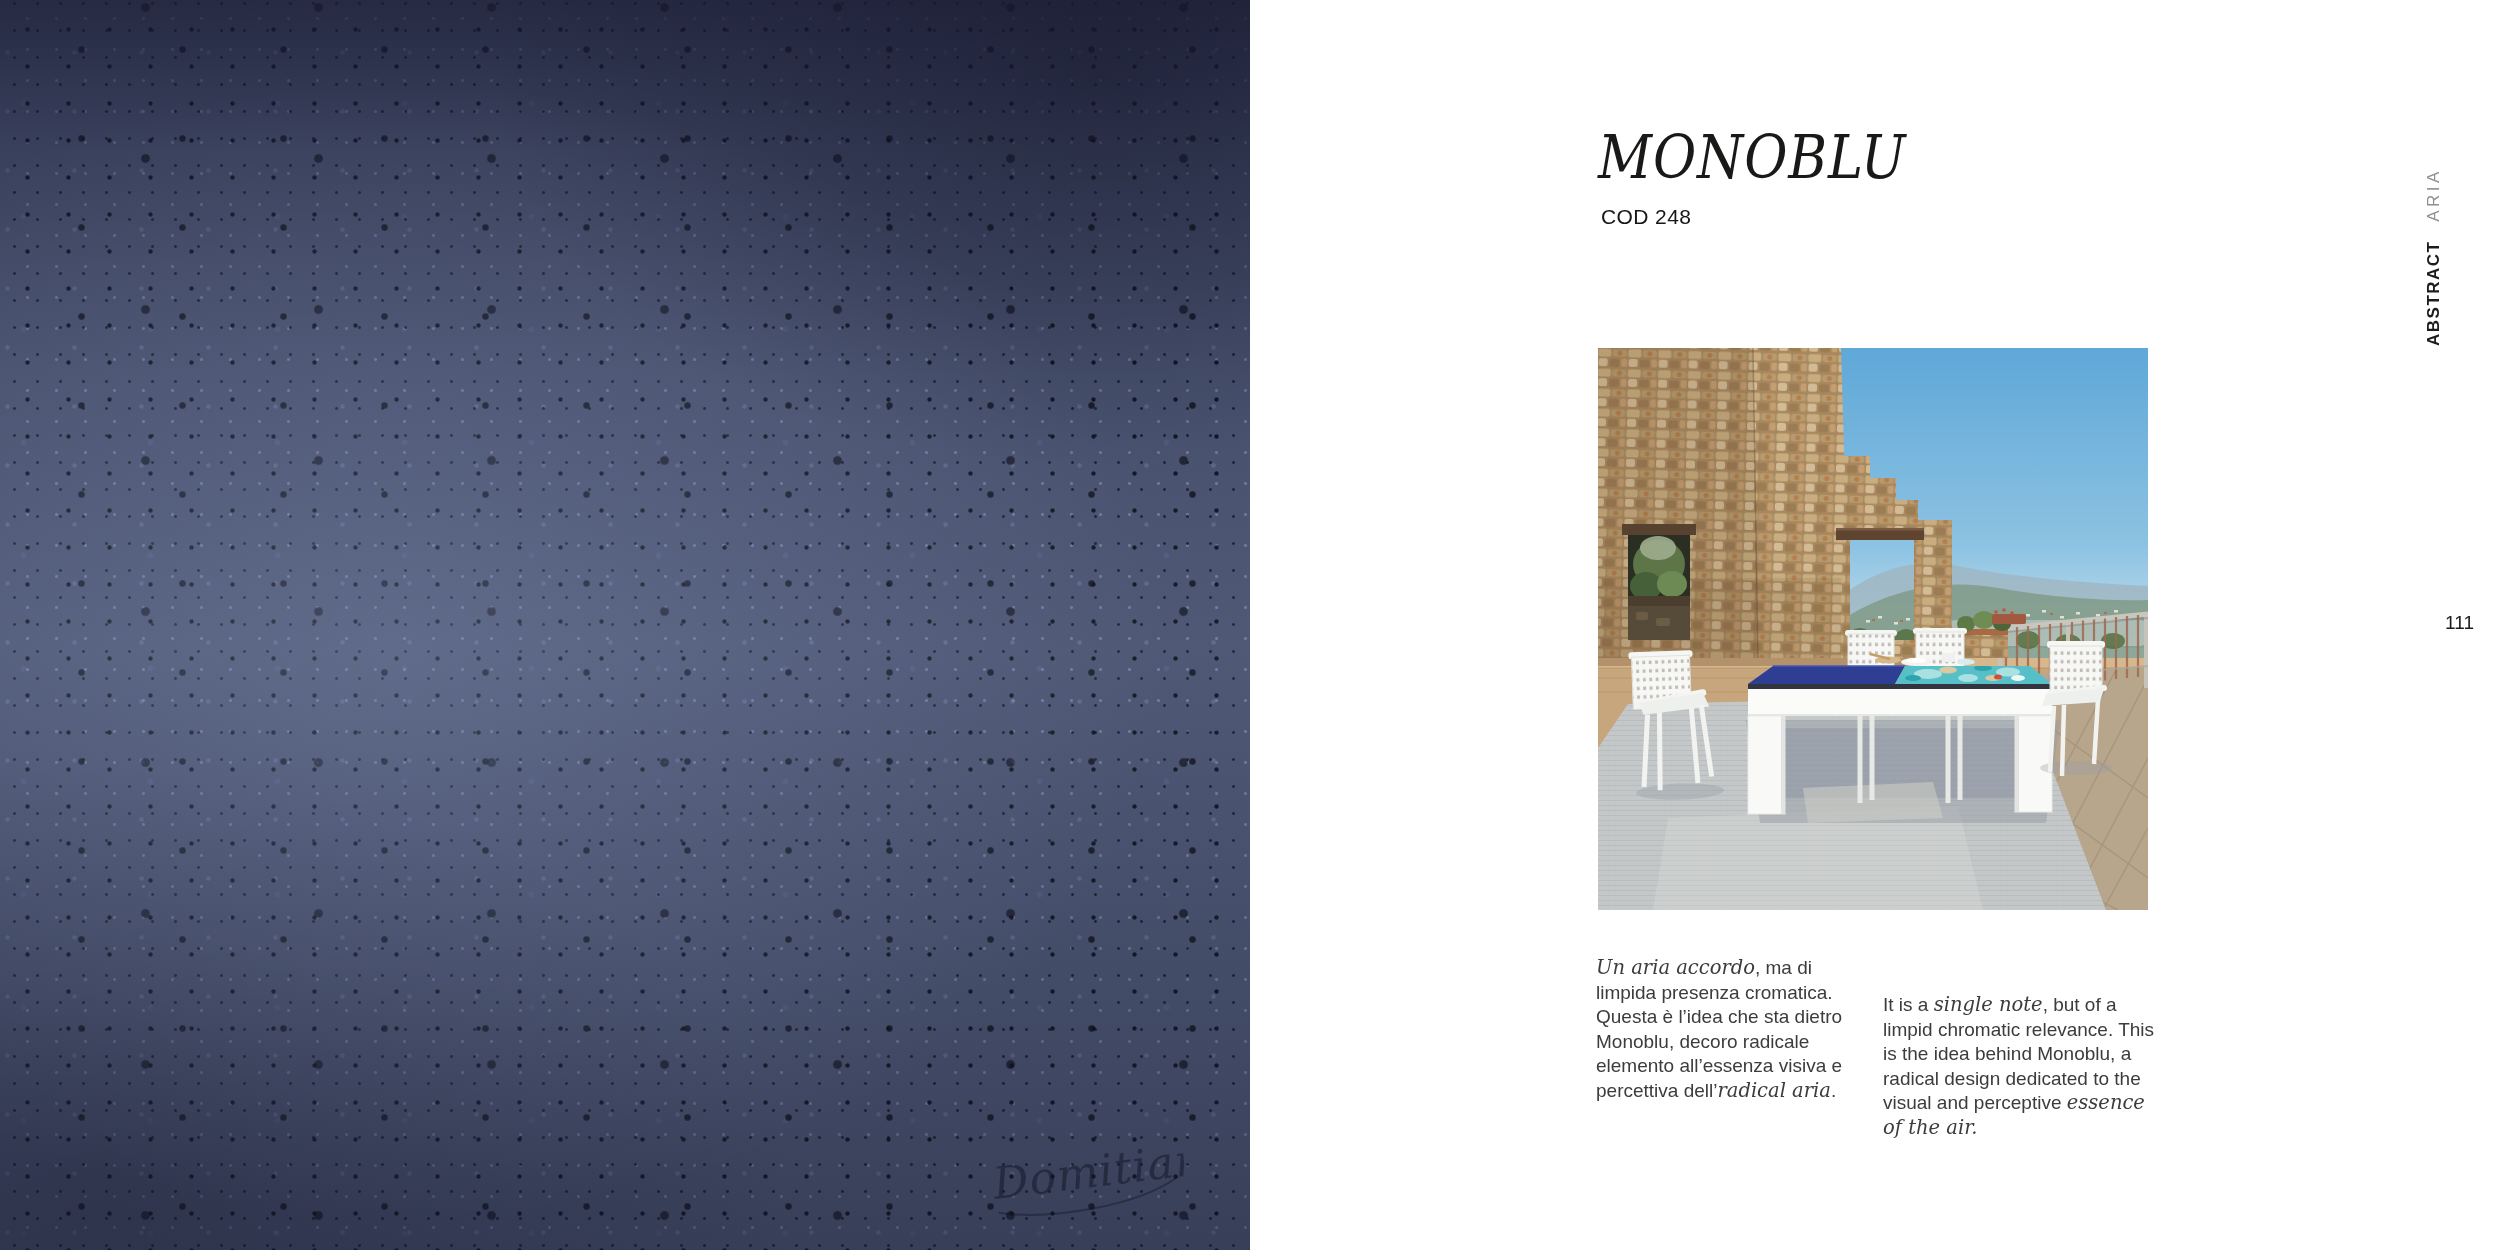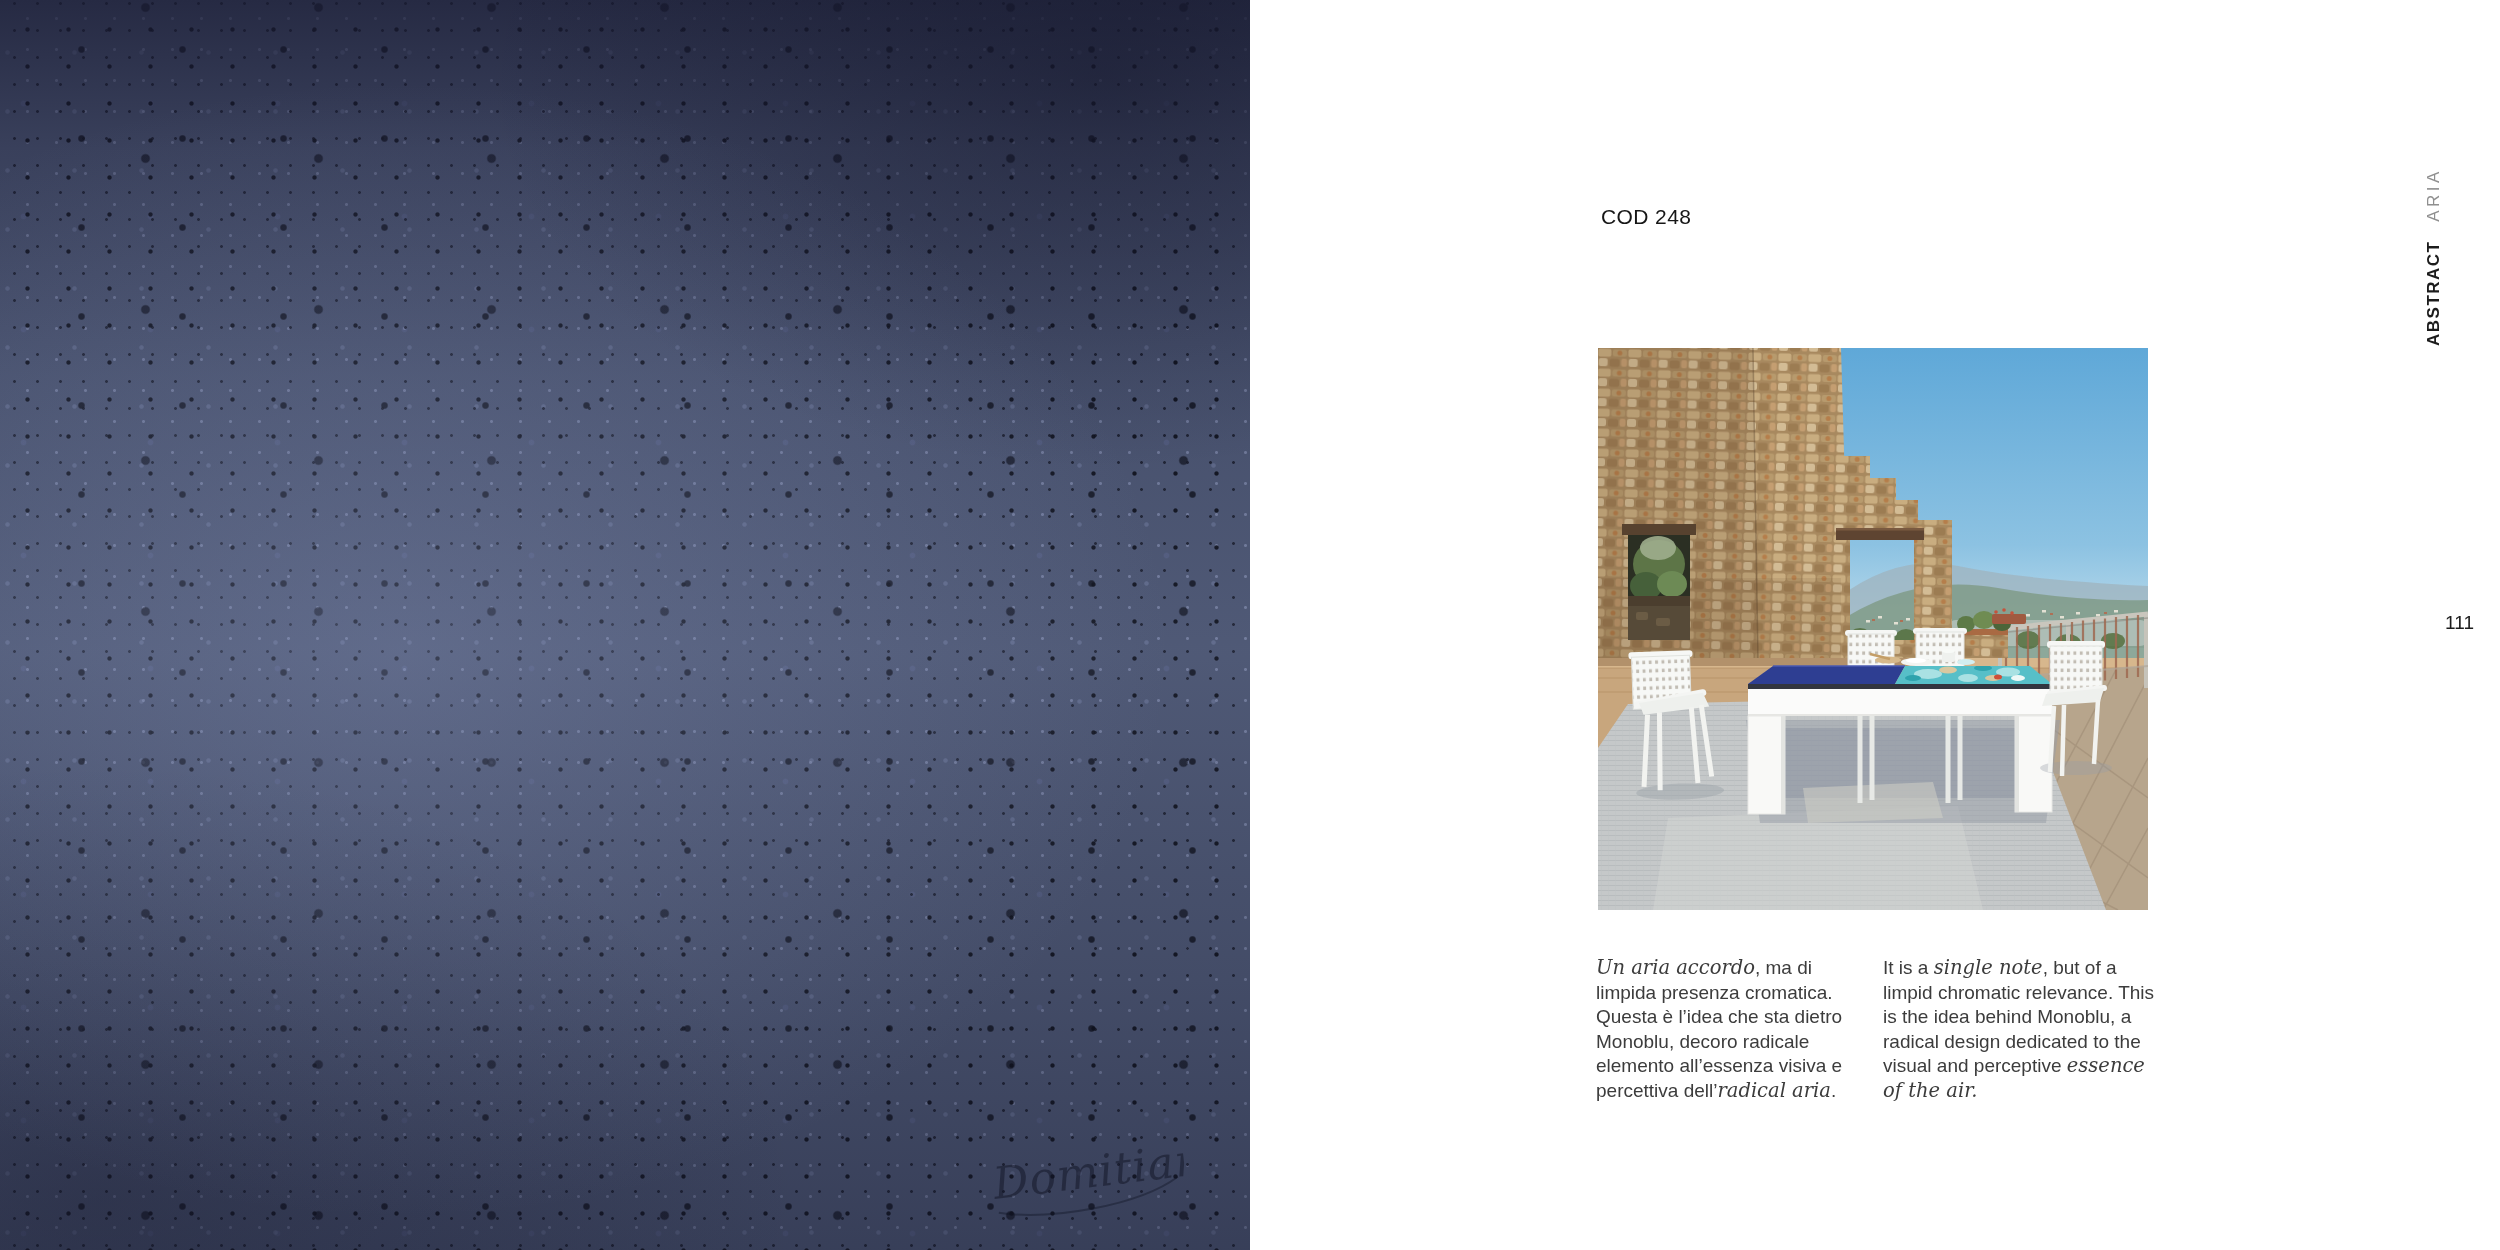--- a/index.html
+++ b/index.html
@@ -35,21 +35,21 @@
   .title{position:absolute;left:1598px;top:124px;margin:0;
     font-family:"DejaVu Serif","Liberation Serif",serif;font-style:italic;font-weight:400;
     font-size:60px;line-height:1.1;color:#1b1918;white-space:nowrap;}
   .title .t-inner{display:inline-block;transform:scaleX(.88);transform-origin:0 50%;letter-spacing:1px;}
   .code{position:absolute;left:1601px;top:205px;font-size:21px;letter-spacing:.4px;color:#161616;text-align:center;}
 
   .photo{position:absolute;left:1598px;top:348px;width:550px;height:562px;}
 
   .caption{position:absolute;top:956px;margin:0;font-size:19px;line-height:24.6px;color:#3c3c3c;}
   .cap-it{left:1596px;width:266px;}
-  .cap-en{left:1883px;width:276px;}
+  .cap-en{left:1883px;width:276px;margin-top:37px;}
   .si{font-family:"DejaVu Serif","Liberation Serif",serif;font-style:italic;font-size:19.5px;}
 
   .side-label{position:absolute;left:2424px;top:146px;height:200px;
     writing-mode:vertical-rl;transform:rotate(180deg);font-size:17px;white-space:nowrap;}
   .side-label .coll{font-weight:bold;letter-spacing:1.5px;color:#1c1c1c;margin-inline-end:14px;}
   .side-label .cat{letter-spacing:3.5px;color:#8f8f8f;}
   .pagenum{position:absolute;left:2414px;top:612px;width:60px;text-align:right;
     font-size:19px;color:#1c1c1c;}
 </style>
 </head>
@@ -57,20 +57,23 @@
 
 <div class="page">
 
   <div class="swatch">
     <svg class="signature" viewBox="0 0 200 100">
       <text x="8" y="62" font-size="44" letter-spacing="1" fill="rgba(16,20,36,.62)">Domitiani</text>
       <path d="M10,76 C60,90 150,86 192,62" stroke="rgba(16,20,36,.5)" stroke-width="2" fill="none"></path>
     </svg>
   </div>
 
+  <h1 class="title">
+    <span class="t-inner">MONOBLU</span>
+  </h1>
   <div class="code">COD 248</div>
 
   <div class="photo">
     <svg viewBox="0 0 550 562" width="550" height="562">
       <defs>
         <linearGradient id="skyGrad" gradientUnits="userSpaceOnUse" x1="0" y1="0" x2="0" y2="562">
           <stop offset="0" stop-color="#5fa8d8"></stop>
           <stop offset=".35" stop-color="#8cc2e2"></stop>
           <stop offset=".52" stop-color="#c2dfed"></stop>
           <stop offset=".7" stop-color="#e8f2f5"></stop>

